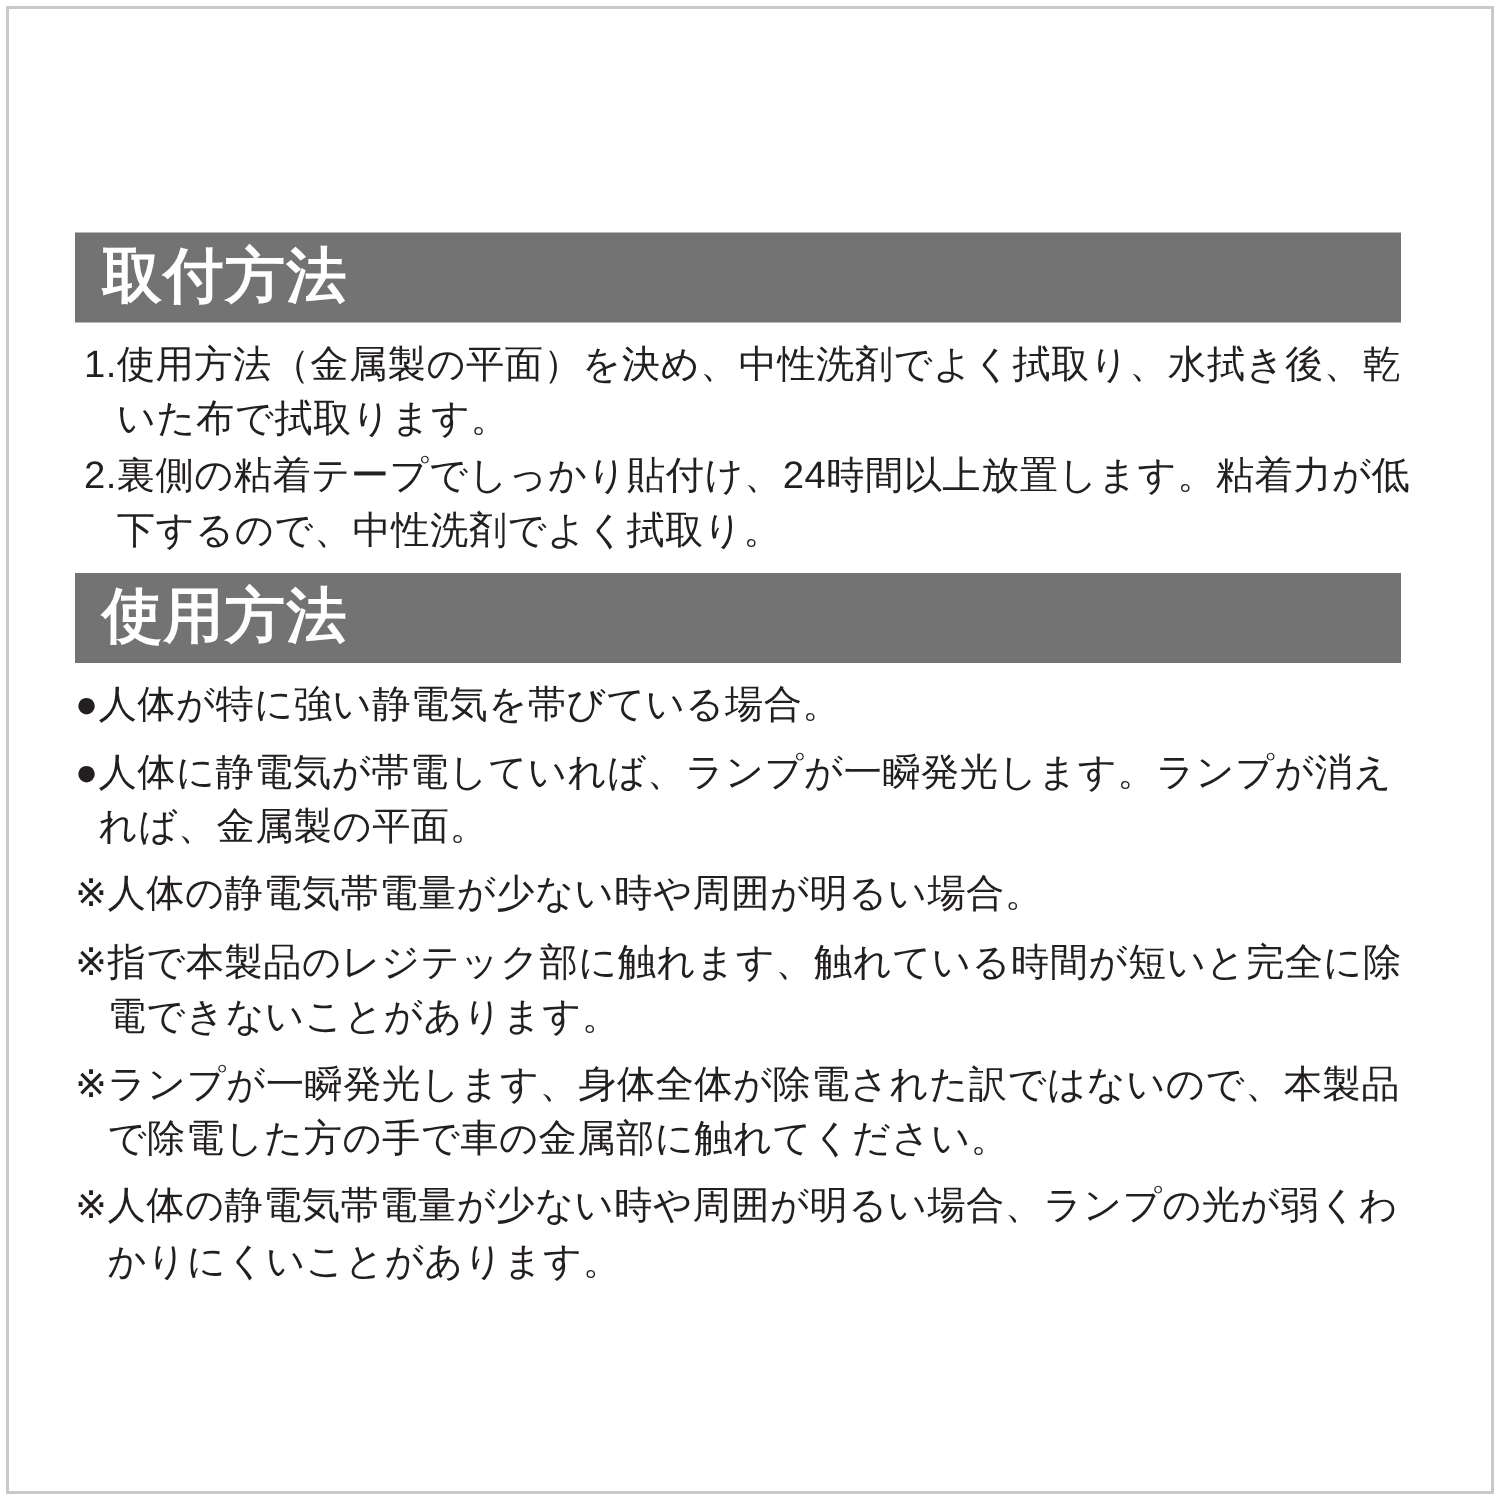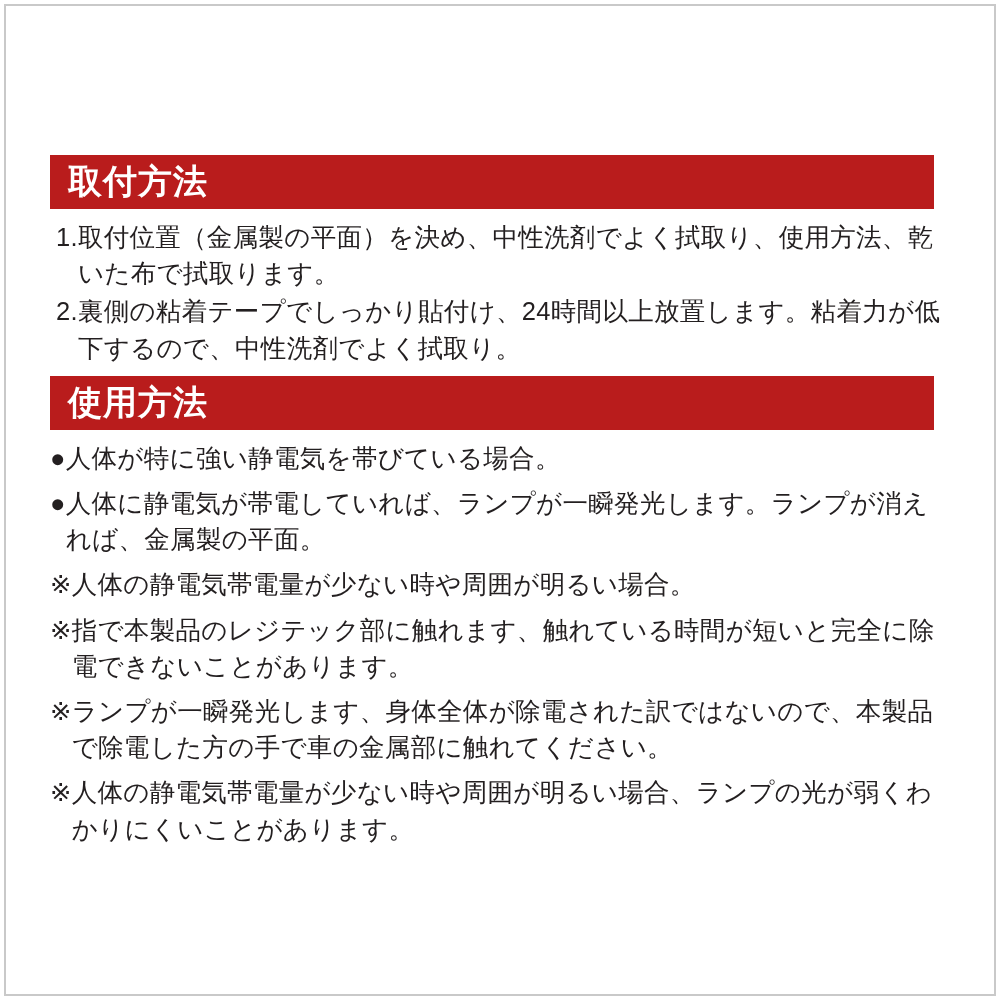--- a/index.html
+++ b/index.html
@@ -33,23 +33,23 @@
   .content {
     position: absolute;
     left: 50px;
     top: 155px;
     width: 900px;
   }
   .section {
     margin-bottom: 10px;
   }
   .section-header {
-    background: #b91c1c;
+    background: #737373;
     color: #ffffff;
-    font-size: 34px;
+    font-size: 40px;
     font-weight: bold;
     line-height: 1.0;
     padding: 9px 0 11px 18px;
     letter-spacing: 1px;
     box-sizing: border-box;
     width: 884px;
   }
   .section-body {
     padding: 10px 0 0 0;
   }
@@ -88,21 +88,21 @@
   <div class="page-border"></div>
 
   <div class="content">
 
     <div class="section sec-install">
       <div class="section-header">取付方法</div>
       <div class="section-body install-body">
 
         <div class="item">
           <span class="marker num">1.</span>
-          <span class="text">取付位置（金属製の平面）を決め、中性洗剤でよく拭取り、使用方法、乾いた布で拭取ります。</span>
+          <span class="text">使用方法（金属製の平面）を決め、中性洗剤でよく拭取り、水拭き後、乾いた布で拭取ります。</span>
         </div>
 
         <div class="item">
           <span class="marker num">2.</span>
           <span class="text">裏側の粘着テープでしっかり貼付け、24時間以上放置します。粘着力が低下するので、中性洗剤でよく拭取り。</span>
         </div>
 
       </div>
     </div>
 

